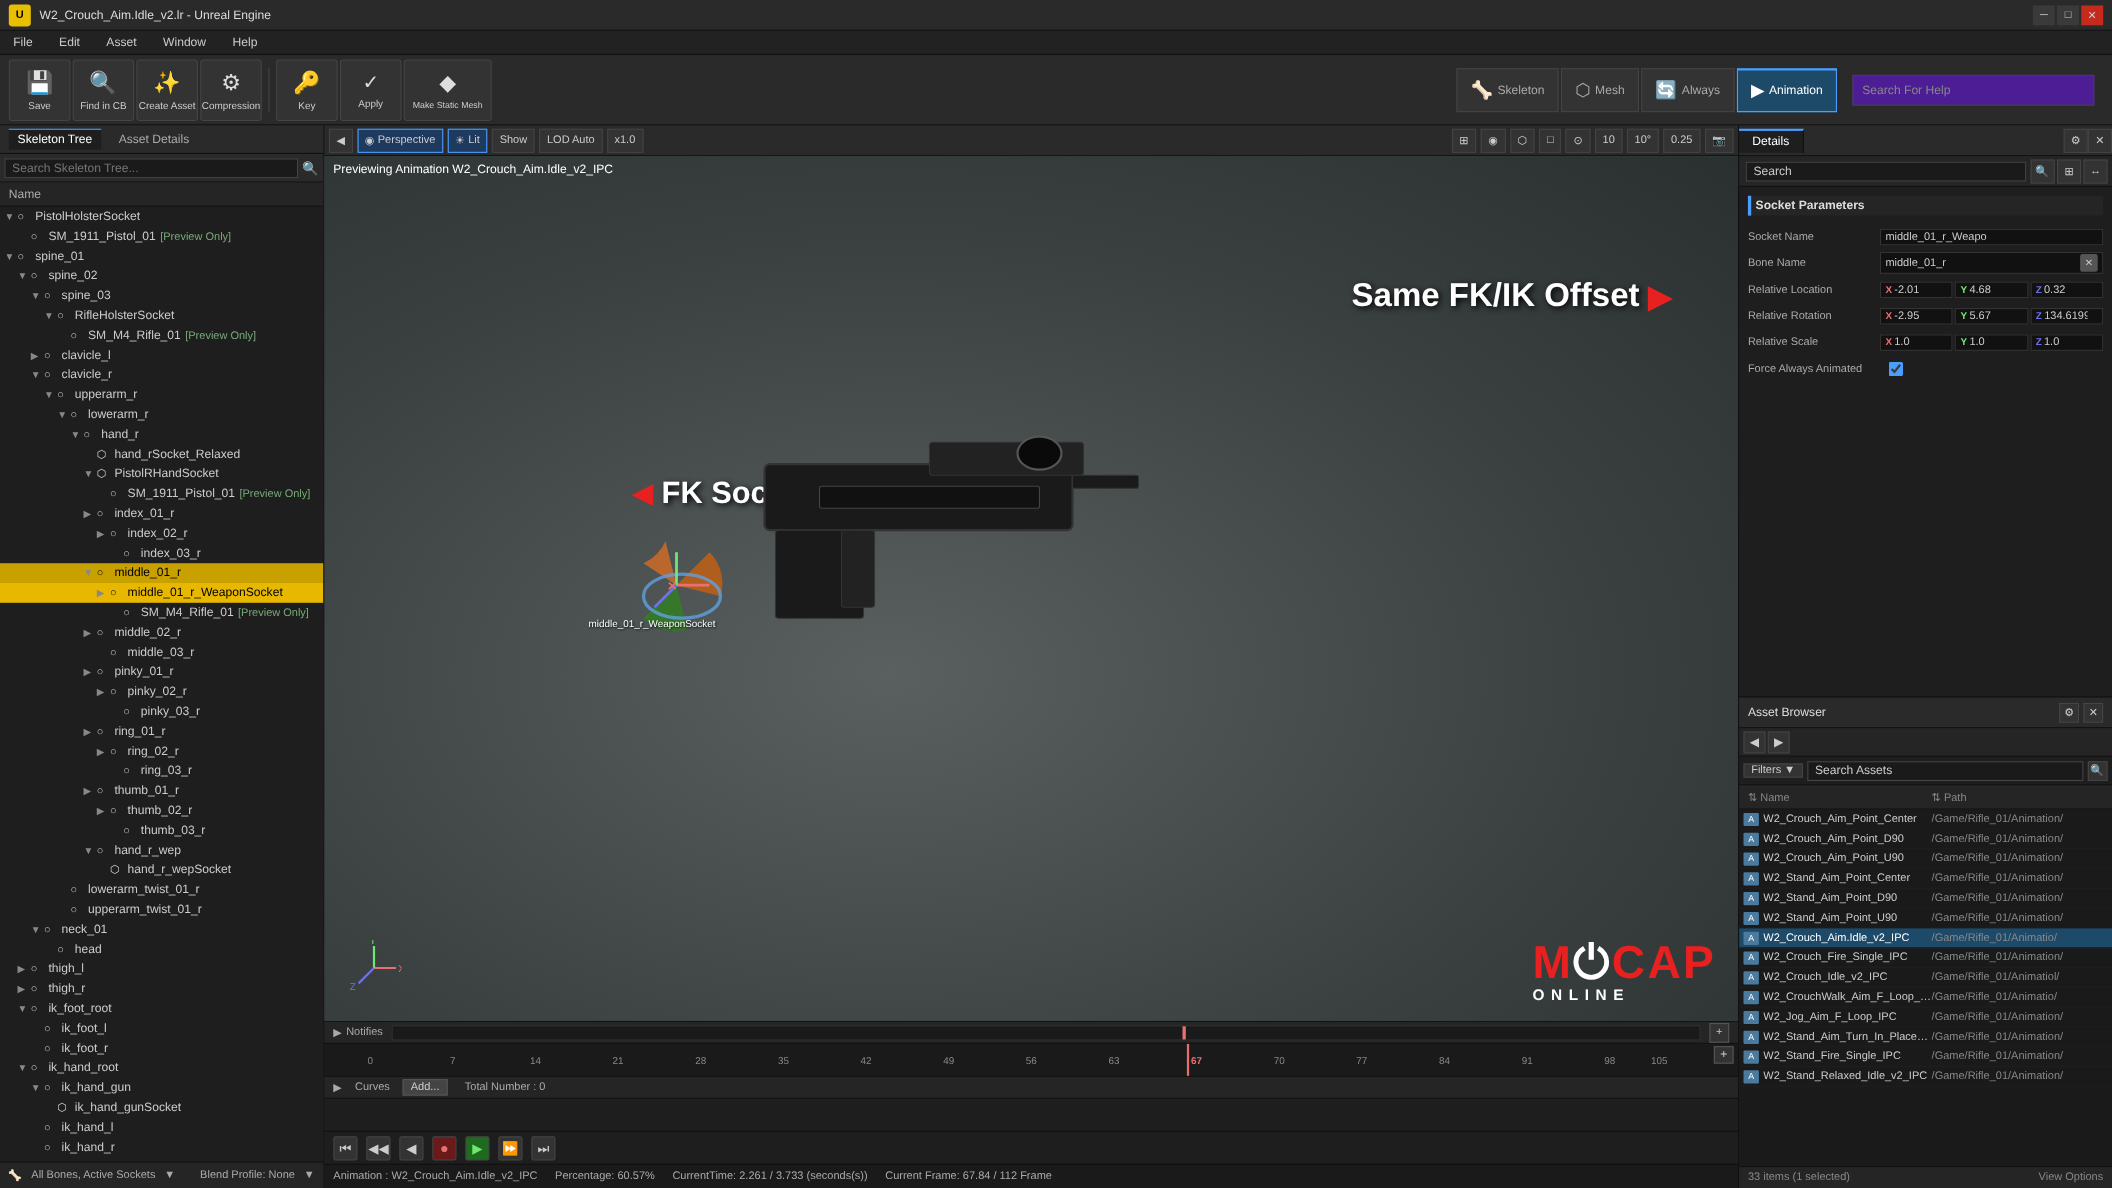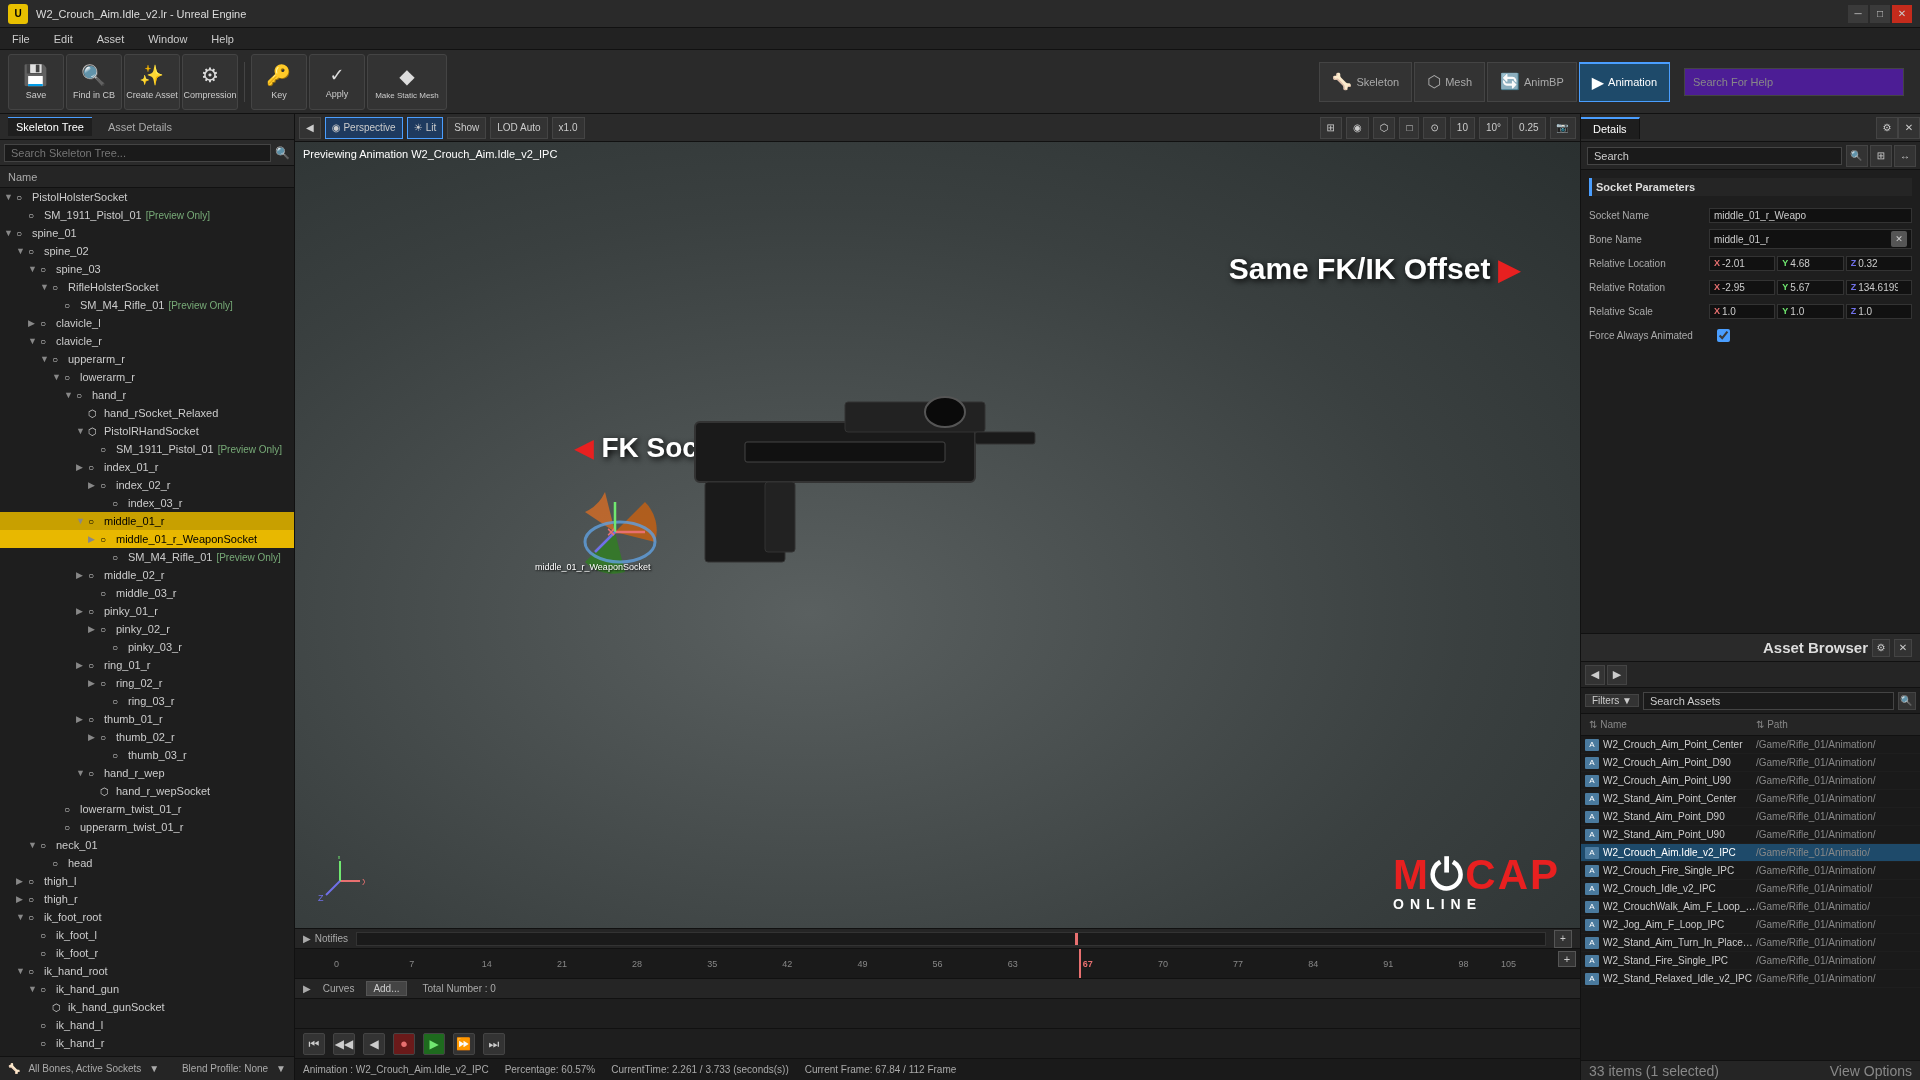--- a/index.html
+++ b/index.html
@@ -80,36 +80,36 @@
     .param-val-box .axis.y { color: #70e870; }
     .param-val-box .axis.z { color: #7070e8; }
     .param-val-box input { background: none; border: none; color: #ccc; font-size: 10px; width: 100%; outline: none; }
     .close-btn { width: 16px; height: 16px; background: #555; border: none; color: #ccc; cursor: pointer; font-size: 9px; display: flex; align-items: center; justify-content: center; border-radius: 2px; margin-left: 2px; }
     .checkbox-row { display: flex; align-items: center; height: 22px; gap: 8px; }
     .checkbox-row input[type=checkbox] { accent-color: #4a9eff; }
 
     
     #asset-browser { flex: 1; display: flex; flex-direction: column; overflow: hidden; }
     #ab-header { height: 28px; background: #2a2a2a; display: flex; align-items: center; padding: 0 8px; gap: 4px; border-bottom: 1px solid #111; }
-    #ab-title { font-size: 15px; color: #ddd; font-weight: bold; flex: 1; text-align: right; }
+    #ab-title { font-size: 11px; color: #ddd; font-weight: normal; flex: 1; }
     #ab-nav { height: 26px; background: #252525; display: flex; align-items: center; padding: 0 4px; gap: 2px; border-bottom: 1px solid #111; }
     #ab-nav-btn { width: 20px; height: 20px; background: #333; border: 1px solid #444; color: #ccc; font-size: 11px; display: flex; align-items: center; justify-content: center; cursor: pointer; }
     #ab-filters { height: 26px; background: #1e1e1e; display: flex; align-items: center; padding: 0 4px; gap: 4px; border-bottom: 1px solid #111; }
     #ab-filters-btn { background: #333; border: 1px solid #444; color: #ccc; font-size: 10px; padding: 0 6px; cursor: pointer; }
     #ab-search { flex: 1; background: #1a1a1a; border: 1px solid #444; color: #ccc; padding: 2px 6px; font-size: 11px; }
     #ab-list-header { height: 22px; background: #252525; display: flex; align-items: center; padding: 0 4px; border-bottom: 1px solid #111; font-size: 10px; color: #888; }
     #ab-list-header .col-name { flex: 1; padding-left: 4px; }
     #ab-list-header .col-path { width: 160px; }
     #ab-list { flex: 1; overflow-y: auto; background: #1a1a1a; }
     .ab-item { height: 18px; display: flex; align-items: center; padding: 0 4px; cursor: pointer; border-bottom: 1px solid #1e1e1e; }
     .ab-item.selected { background: #1e4a6a; color: #fff; }
     .ab-item .file-icon { width: 14px; height: 12px; background: #4a7a9e; border-radius: 1px; margin-right: 4px; flex-shrink: 0; font-size: 8px; display: flex; align-items: center; justify-content: center; color: #fff; }
     .ab-item .item-name { flex: 1; font-size: 10px; overflow: hidden; text-overflow: ellipsis; white-space: nowrap; }
     .ab-item .item-path { width: 160px; font-size: 10px; color: #888; overflow: hidden; text-overflow: ellipsis; white-space: nowrap; }
-    #ab-status { height: 20px; background: #252525; display: flex; align-items: center; padding: 0 8px; font-size: 14px; color: #888; border-top: 1px solid #111; justify-content: space-between; }
+    #ab-status { height: 20px; background: #252525; display: flex; align-items: center; padding: 0 8px; font-size: 10px; color: #888; border-top: 1px solid #111; justify-content: space-between; }
 
     
     .play-btn { width: 22px; height: 22px; background: #333; border: 1px solid #444; color: #ccc; font-size: 12px; cursor: pointer; display: flex; align-items: center; justify-content: center; border-radius: 2px; }
     .play-btn.record { background: #6a1a1a; color: #e87070; }
 
     
     ::-webkit-scrollbar { width: 6px; height: 6px; }
     ::-webkit-scrollbar-track { background: #1a1a1a; }
     ::-webkit-scrollbar-thumb { background: #444; border-radius: 3px; }
 
@@ -177,21 +177,21 @@
     <div class="mode-tab" style="display:flex;align-items:center;gap:4px;height:40px;padding:0 12px;">
       <span style="font-size:16px;">🦴</span>
       <span>Skeleton</span>
     </div>
     <div class="mode-tab" style="display:flex;align-items:center;gap:4px;height:40px;padding:0 12px;">
       <span style="font-size:16px;">⬡</span>
       <span>Mesh</span>
     </div>
     <div class="mode-tab" style="display:flex;align-items:center;gap:4px;height:40px;padding:0 12px;">
       <span style="font-size:16px;">🔄</span>
-      <span>AnimBP</span>
+      <span>Always</span>
     </div>
     <div class="mode-tab active" style="display:flex;align-items:center;gap:4px;height:40px;padding:0 12px;background:#1e4a6a;border-top:2px solid #4a9eff;color:#fff;">
       <span style="font-size:16px;">▶</span>
       <span>Animation</span>
     </div>
     <input type="text" id="search-help" style="margin-left: 12px; background: #4c1d95; border: 1px solid rgb(68, 68, 68); color: rgb(136, 136, 136); padding: 4px 8px; width: 220px; font-size: 11px; height: 28px;" placeholder="Search For Help" value="Search For Help">
   </div>
 </div>
 
 <div id="main-layout">

